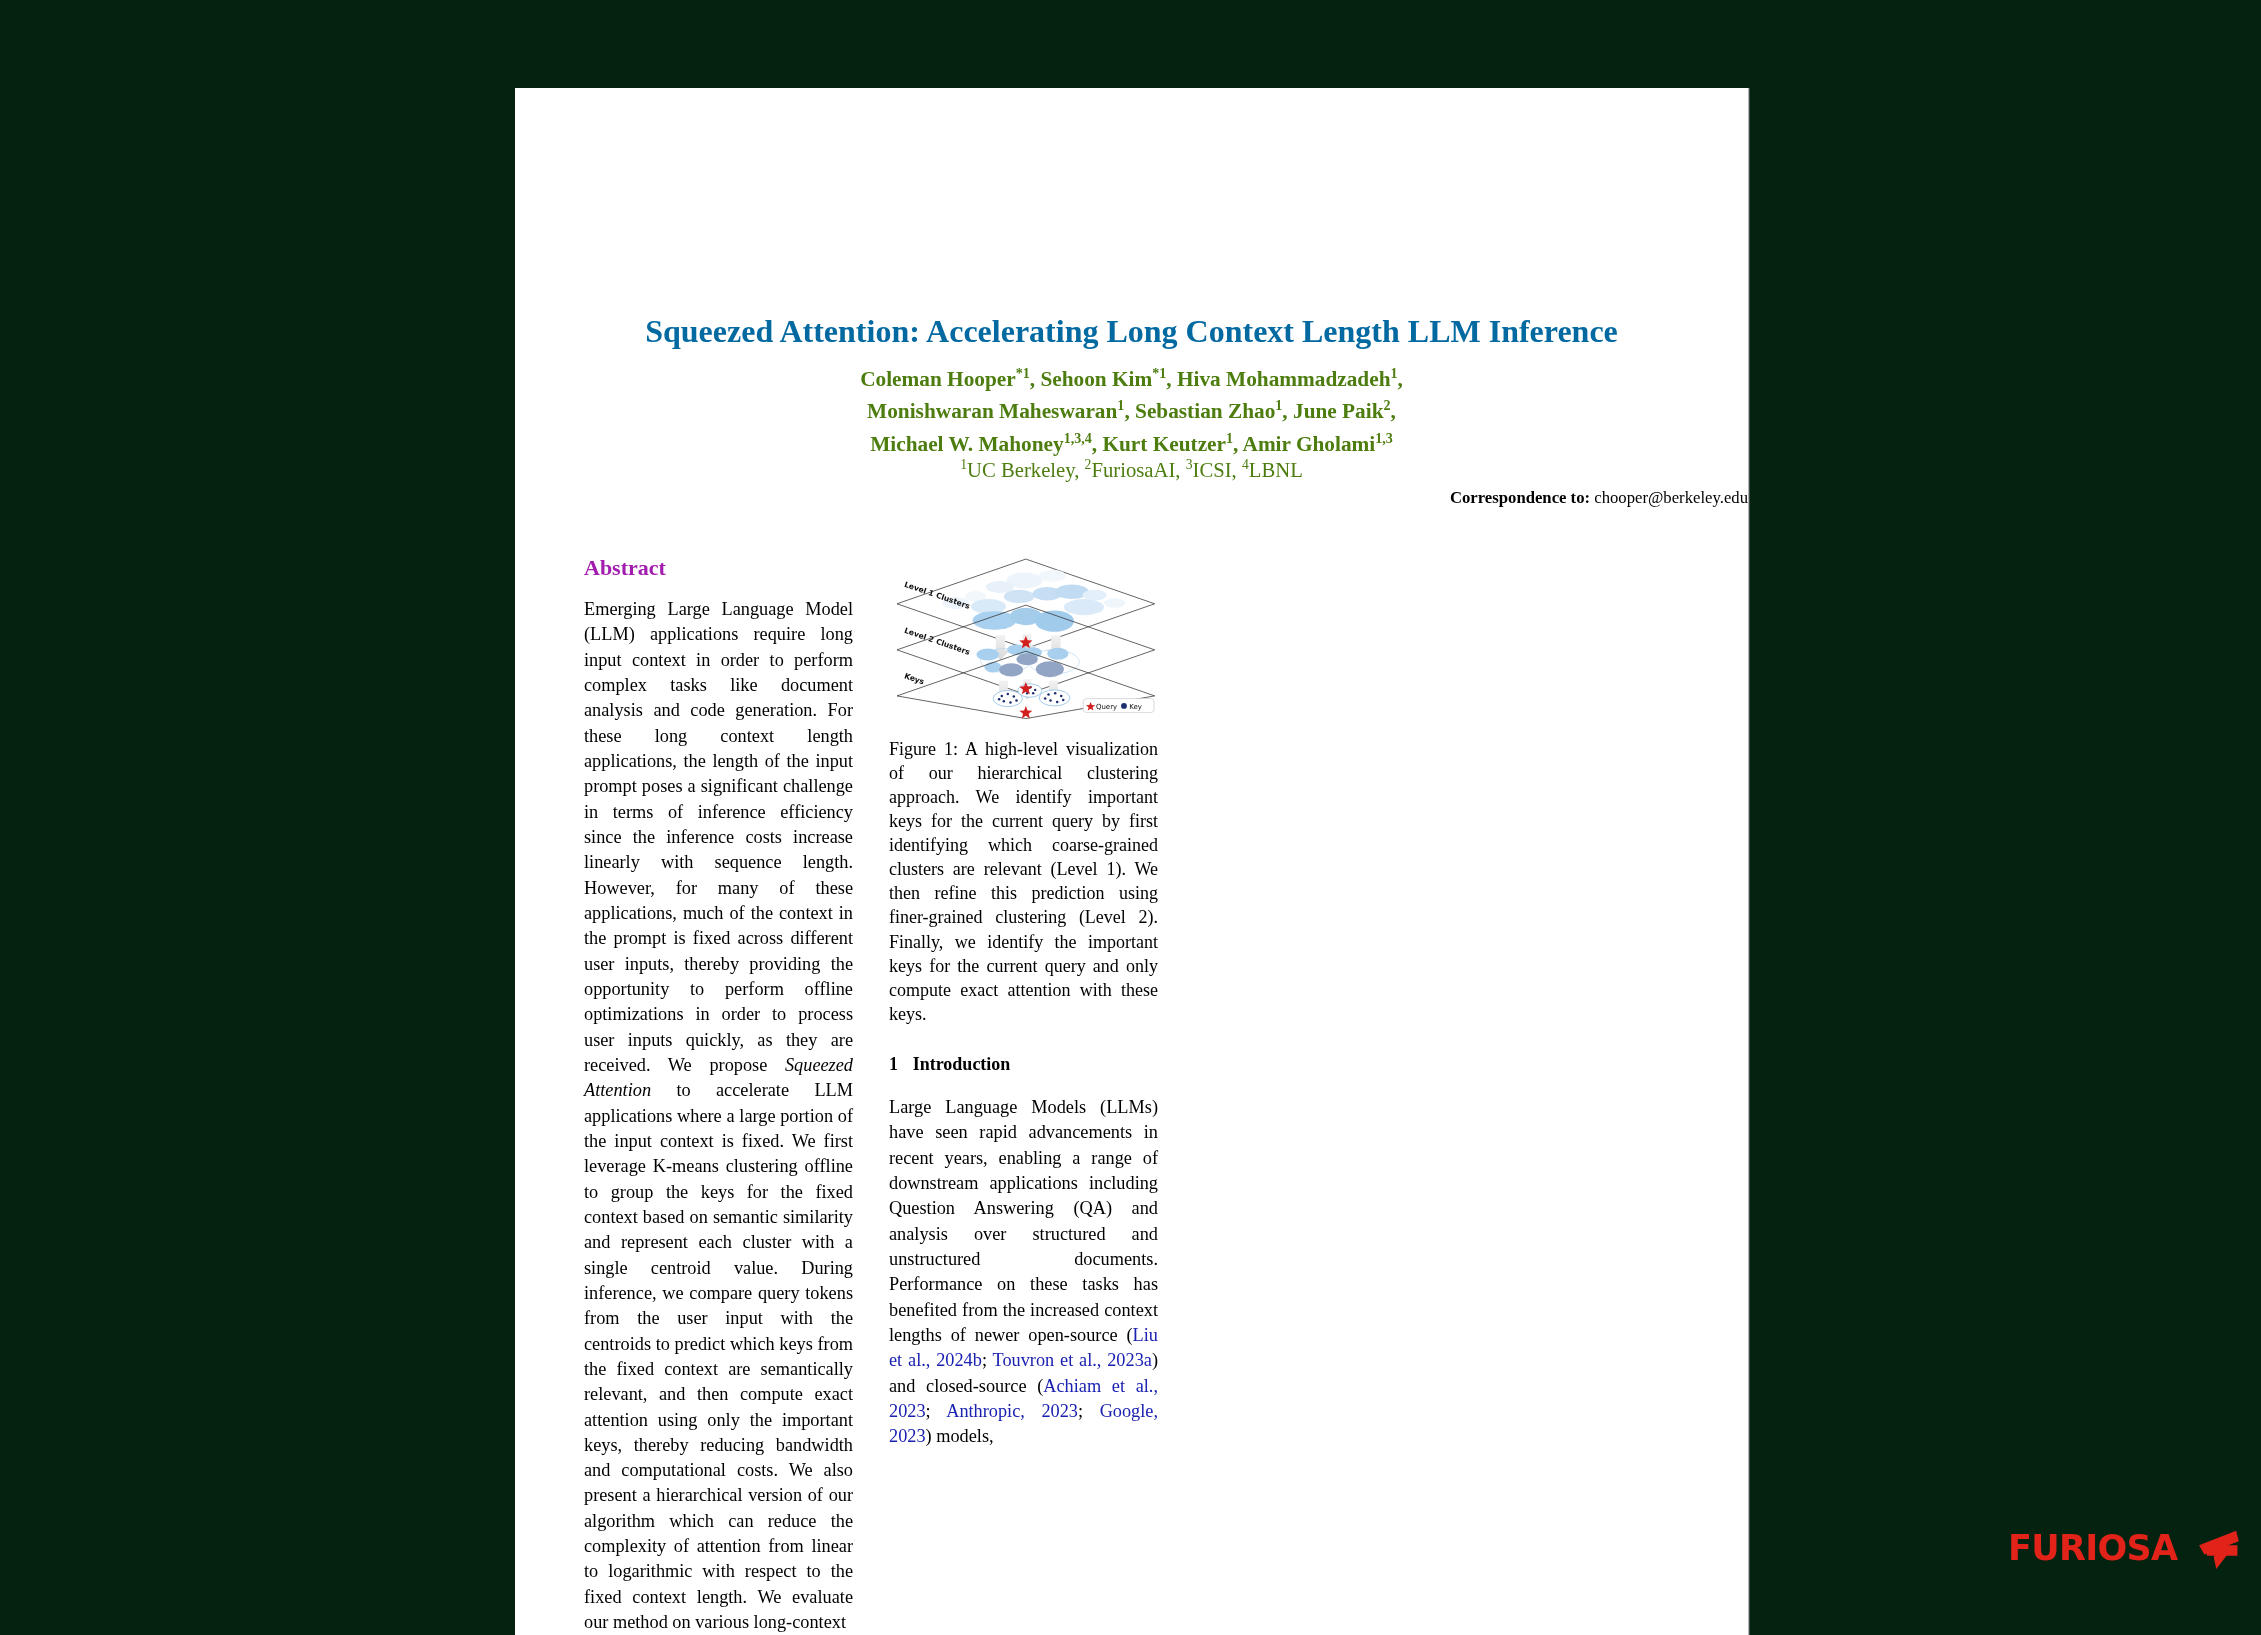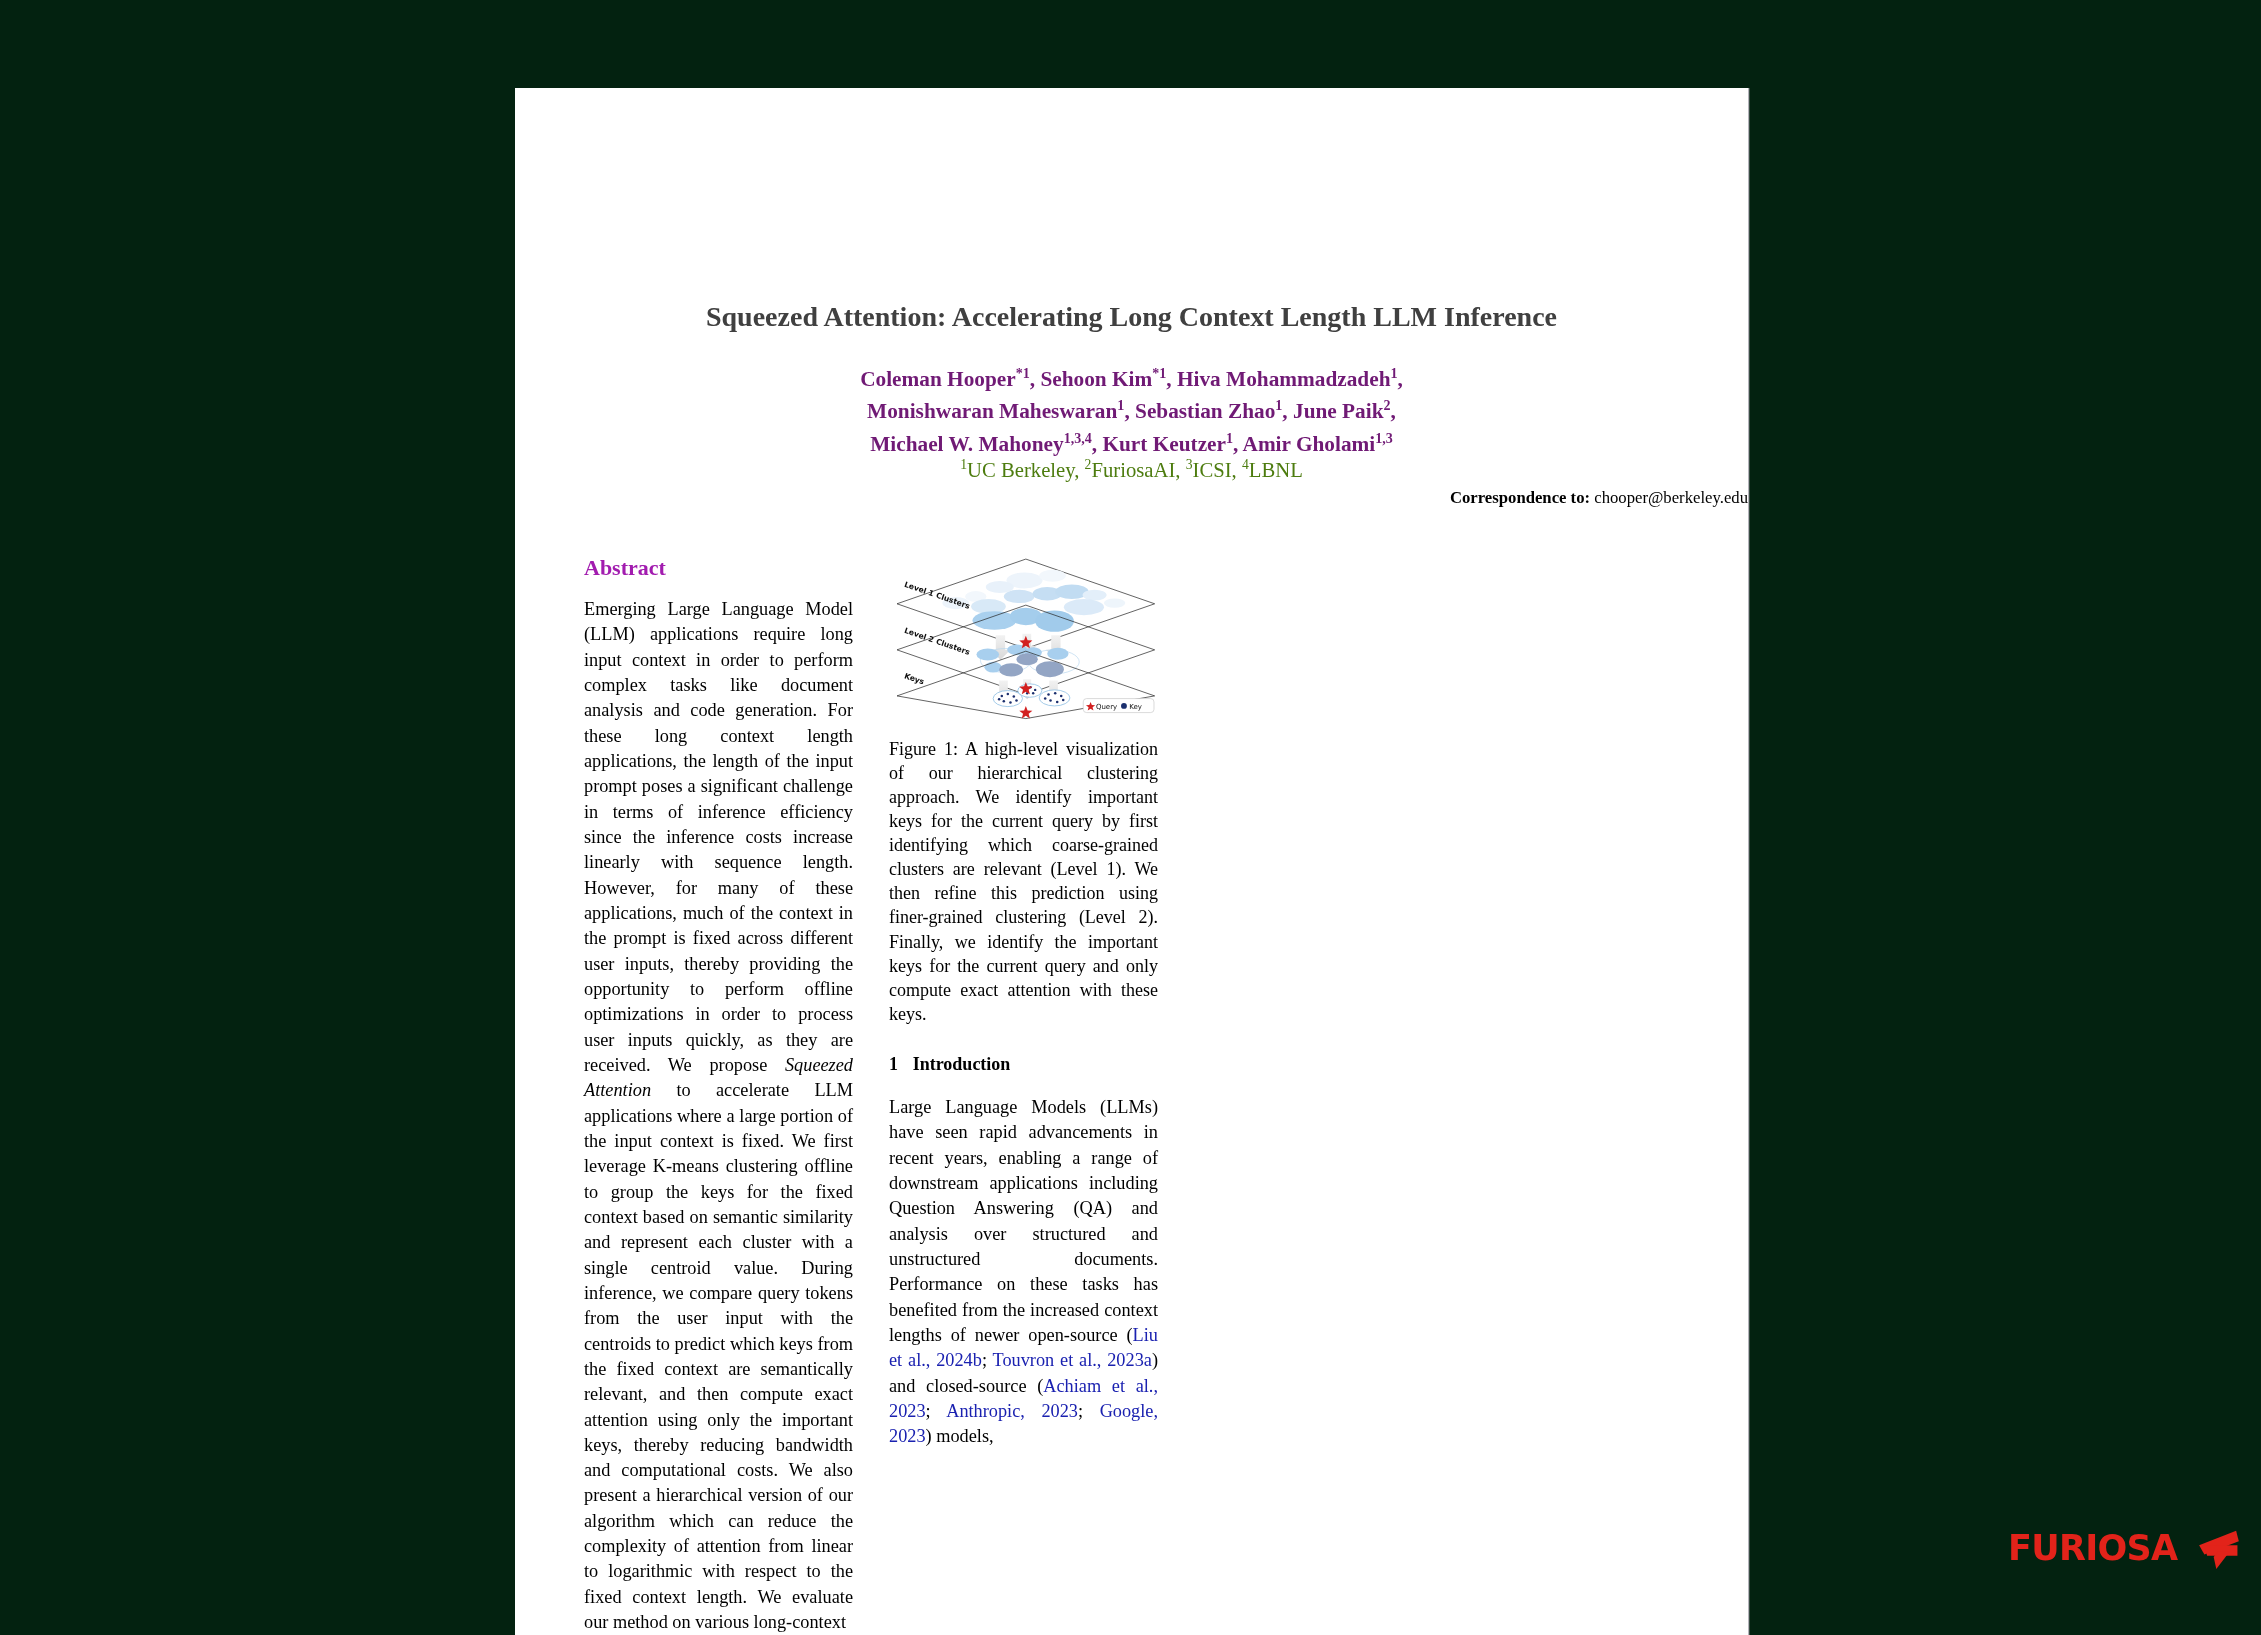--- a/index.html
+++ b/index.html
@@ -29,41 +29,41 @@
     top: 88px;
     width: 1233px;
     height: 1601px;
     background: #ffffff;
     box-shadow: 1.3px 0 0 rgba(200,195,205,0.9), 0 1.3px 0 rgba(200,195,205,0.6);
     overflow: hidden;
   }
 
   
   .title {
-    margin: 4px;
+    margin: 16px;
     padding: 0 60px;
     text-align: center;
-    font-size: 28px;
+    font-size: 32px;
     font-weight: bold;
     line-height: 1.25;
-    color: #404040;
+    color: #0369a1;
     position: absolute;
     top: 207px;
     left: 0;
     right: 0;
   }
   .authors {
     position: absolute;
     top: 275px;
     left: 0; right: 0;
     text-align: center;
     font-size: 21.3px;
     font-weight: bold;
     line-height: 1.47;
-    color: #701a75;
+    color: #4d7c0f;
   }
   .authors sup { font-size: 0.66em; font-weight: bold; }
   .affil {
     position: absolute;
     top: 368px;
     left: 0; right: 0;
     text-align: center;
     font-size: 20.7px;
     line-height: 1.3;
     color: #4d7c0f;

